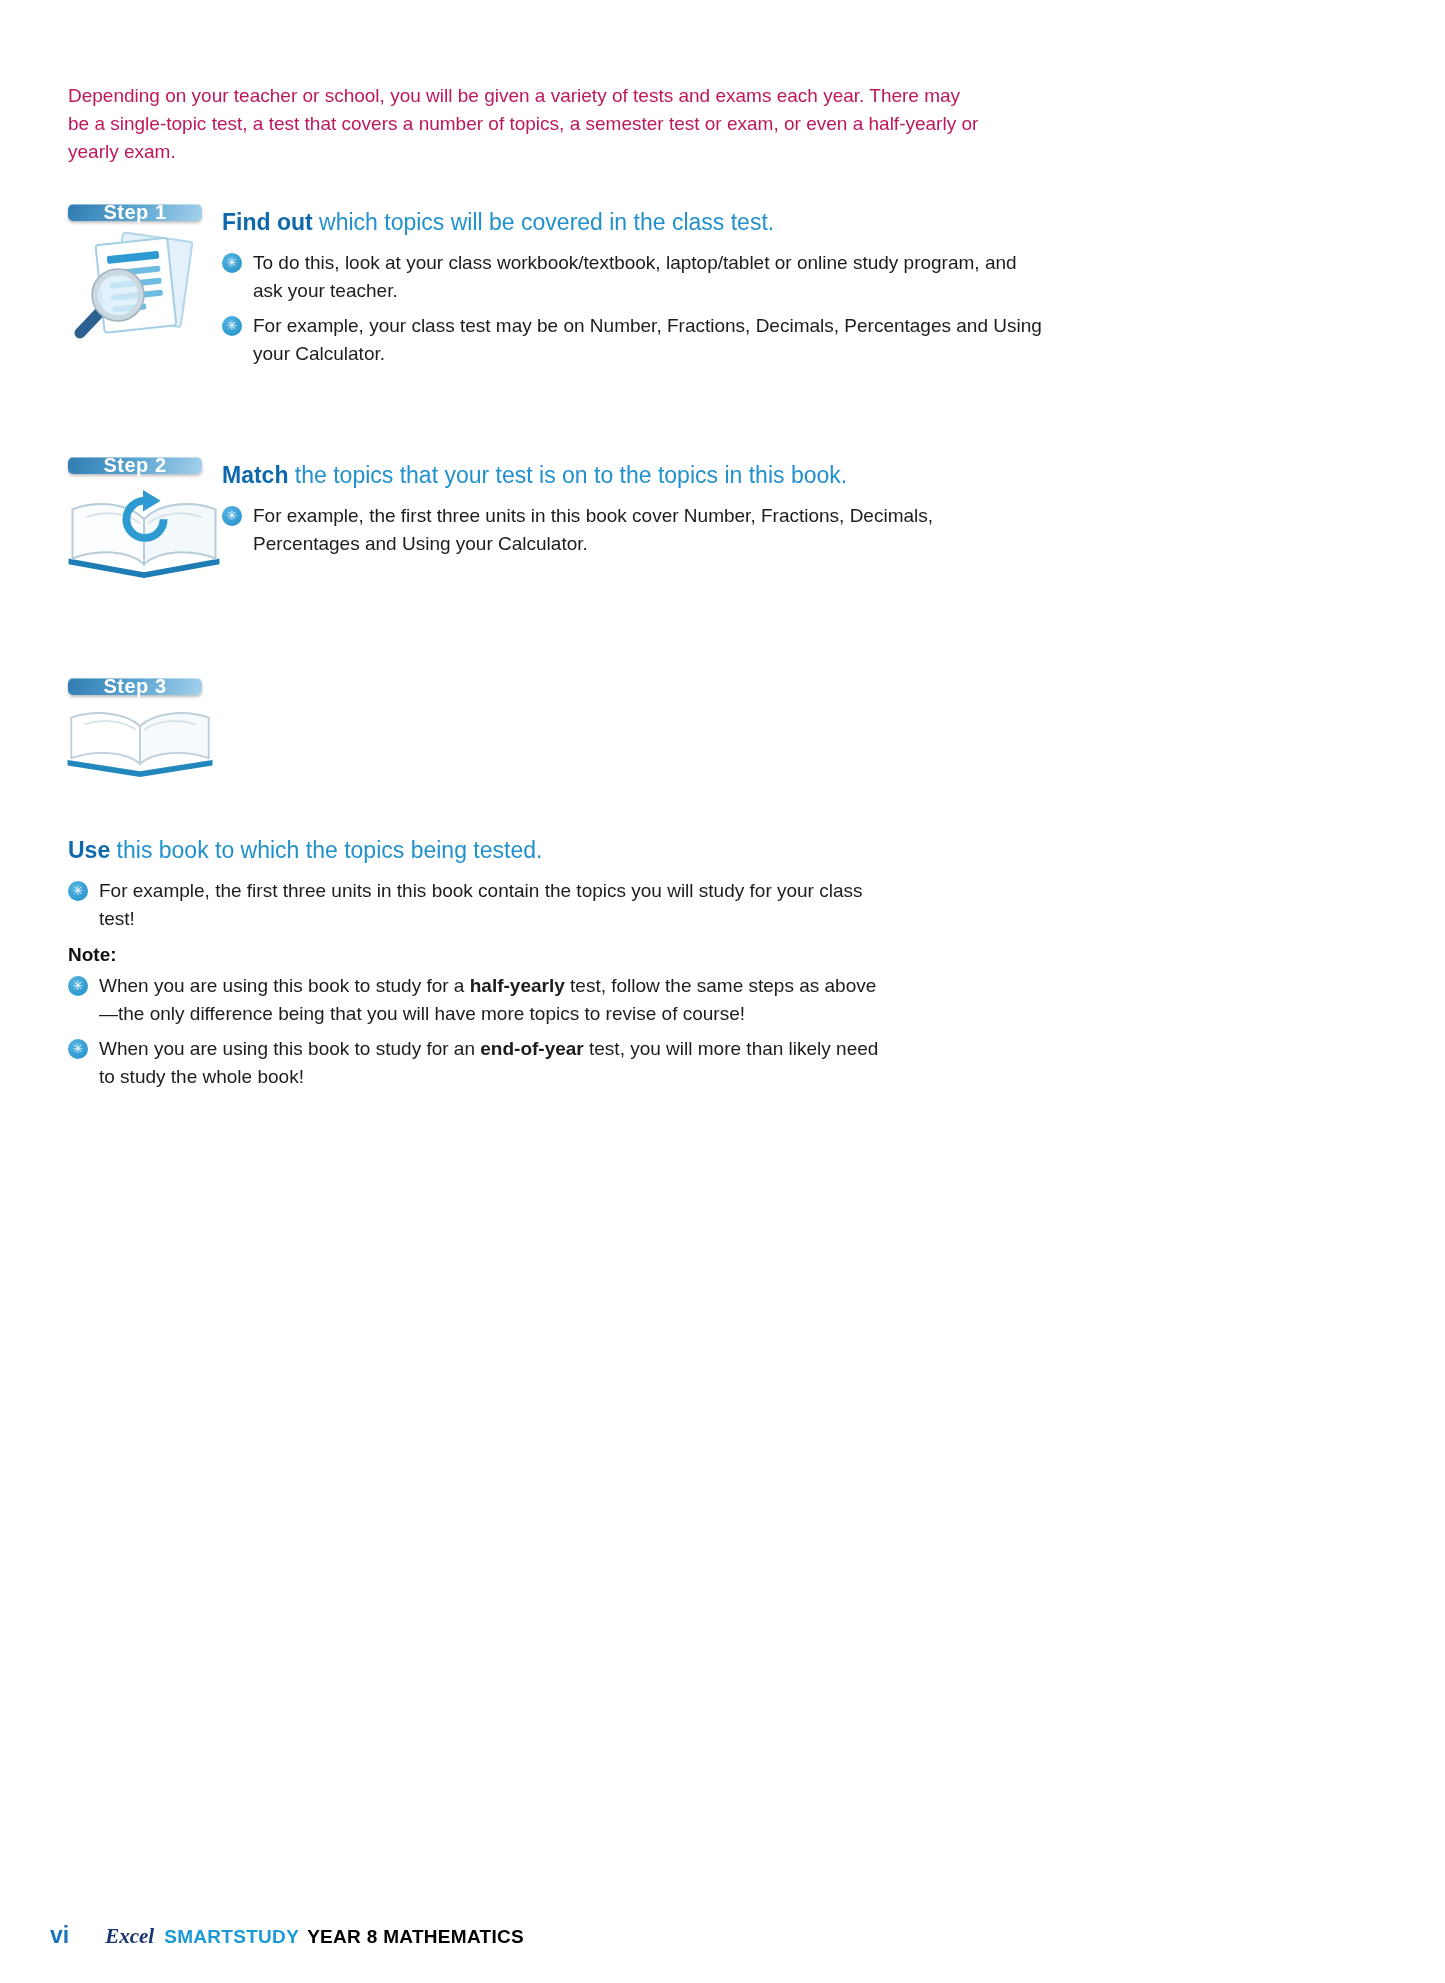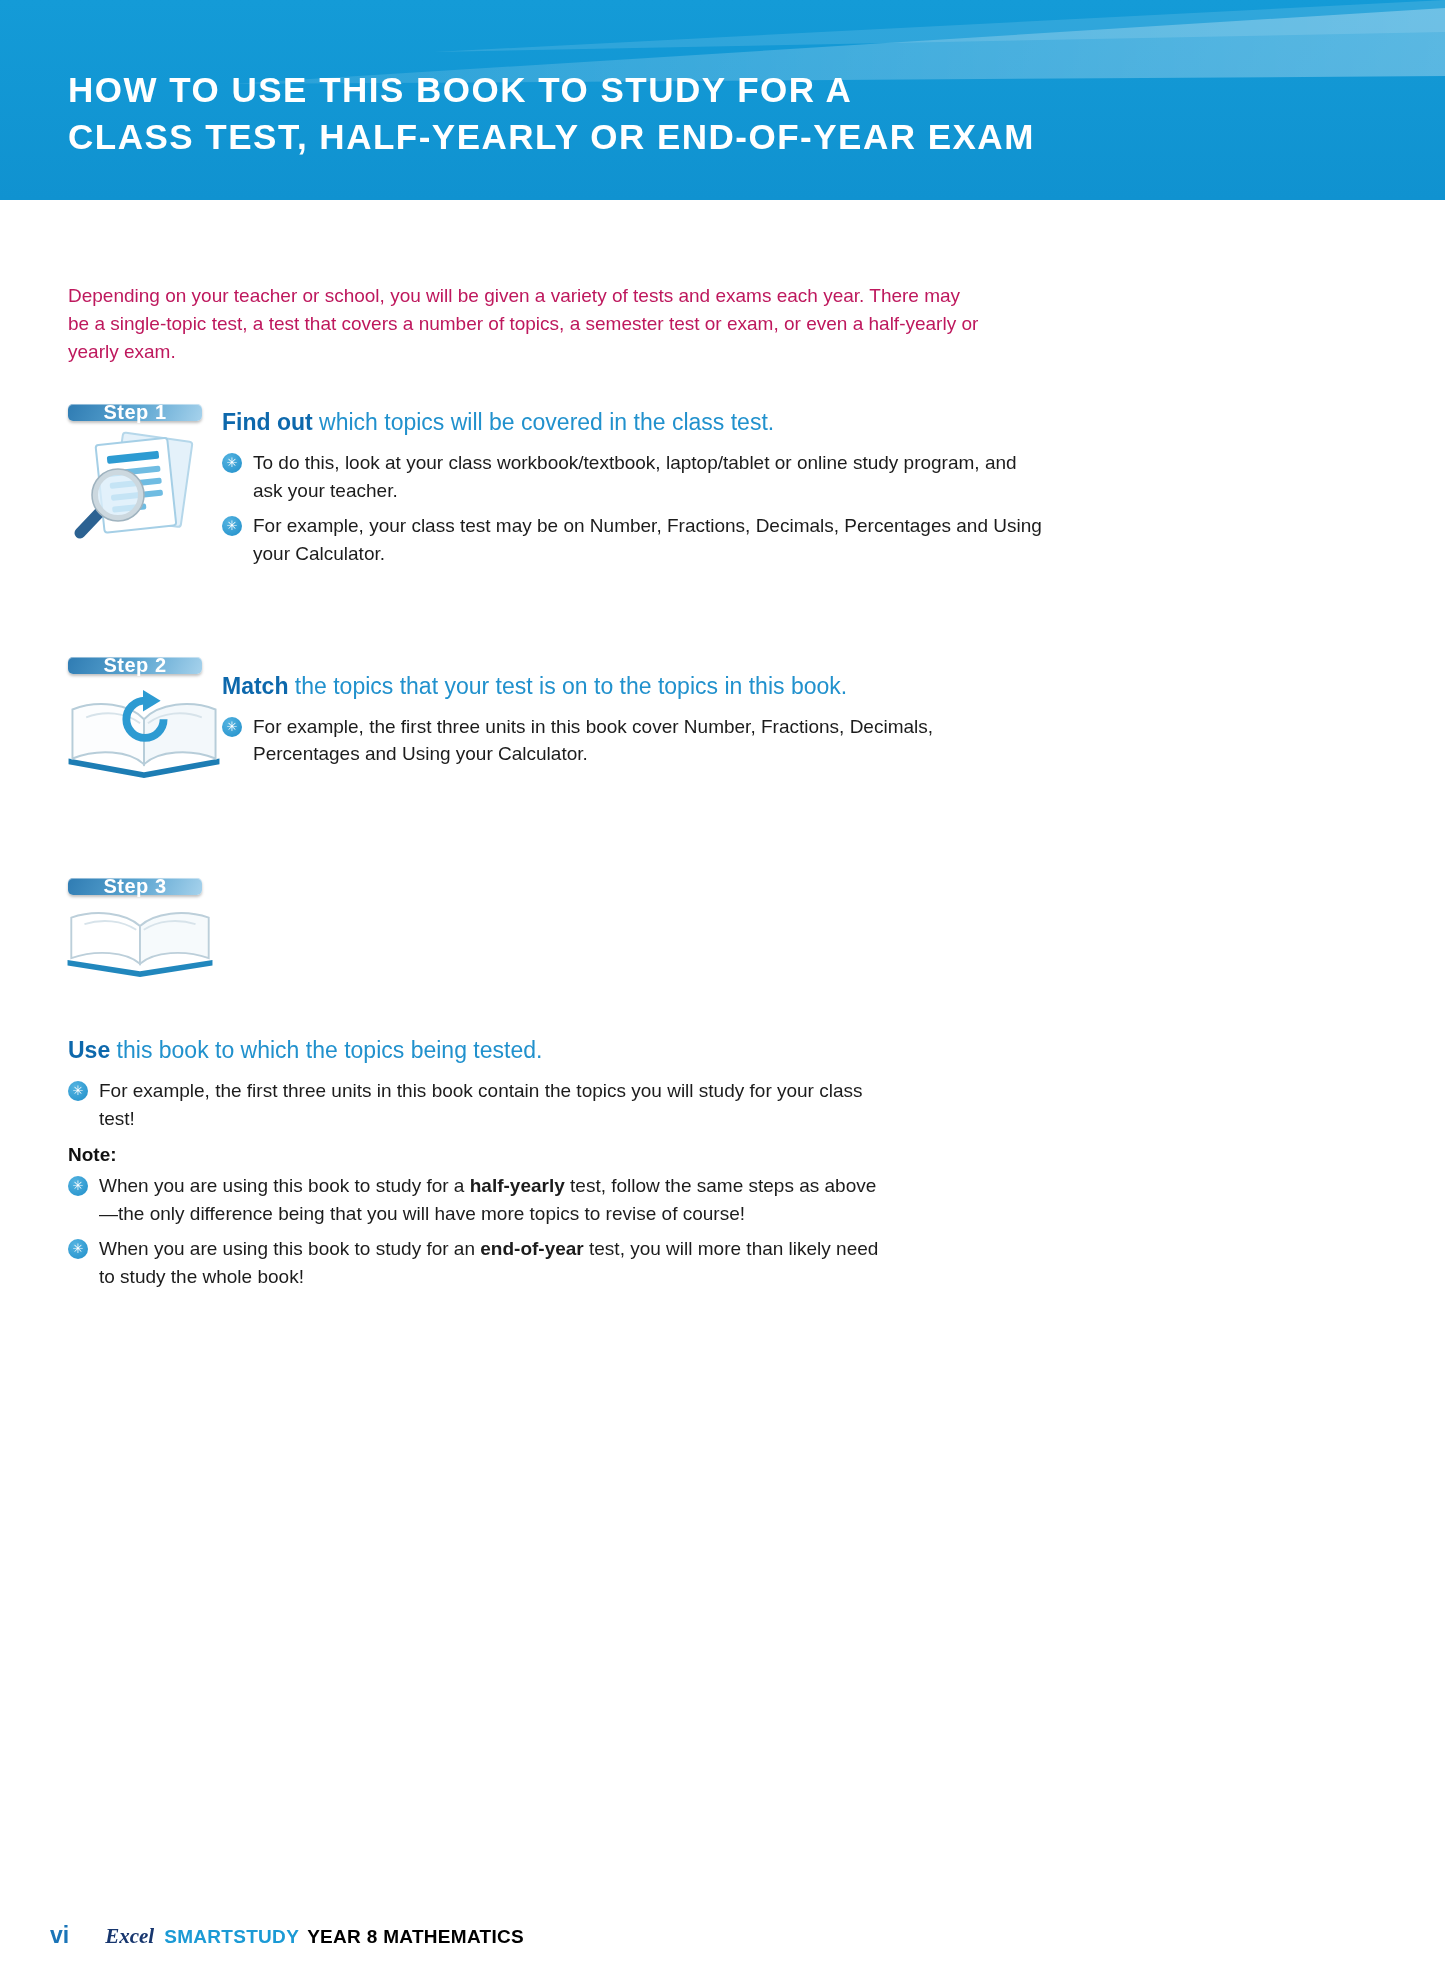--- a/index.html
+++ b/index.html
@@ -47,21 +47,21 @@
 
   .intro {
     margin-top:82px;
     width:912px;
     font-size:19px; line-height:28px;
     color:#be185d;
   }
 
   .step { display:flex; align-items:flex-start; }
   .step-1 { margin-top:38px; }
-  .step-2 { margin-top:82px;align-items:center; }
+  .step-2 { margin-top:82px; }
   .step-3 { margin-top:92px;flex-direction:column; }
 
   .step-left { width:154px; flex:0 0 154px; }
   .badge {
     width:134px; height:17px;
     border-radius:5px;
     background:linear-gradient(115deg,#2f7cb3 0%,#5aa4d0 50%,#a6d2ec 100%);
     box-shadow:0 2px 3px rgba(0,0,0,0.25), inset 0 1px 0 rgba(255,255,255,0.45);
     color:#ffffff; font-weight:bold; font-size:20px;
     display:flex; align-items:center; justify-content:center;
@@ -124,26 +124,20 @@
   .footer .book-title {
     color:#000000; font-weight:bold; font-size:19px;
     letter-spacing:0.3px;
   }
 </style>
 </head>
 <body>
 
 <div class="page">
 
-  <div class="header">
-    <h1>
-      <span>HOW TO USE THIS BOOK TO STUDY FOR A</span><br>
-      <span>CLASS TEST, HALF-YEARLY OR END-OF-YEAR EXAM</span>
-    </h1>
-  </div>
 
   <div class="content">
 
     <p class="intro">Depending on your teacher or school, you will be given a variety of tests and exams each year. There may be a single-topic test, a test that covers a number of topics, a semester test or exam, or even a half-yearly or yearly exam.</p>
 
     <div class="step step-1">
       <div class="step-left">
         <div class="badge">Step 1</div>
         <div class="step-icon">
           <svg width="145" height="115" viewBox="0 0 145 115" aria-hidden="true">

